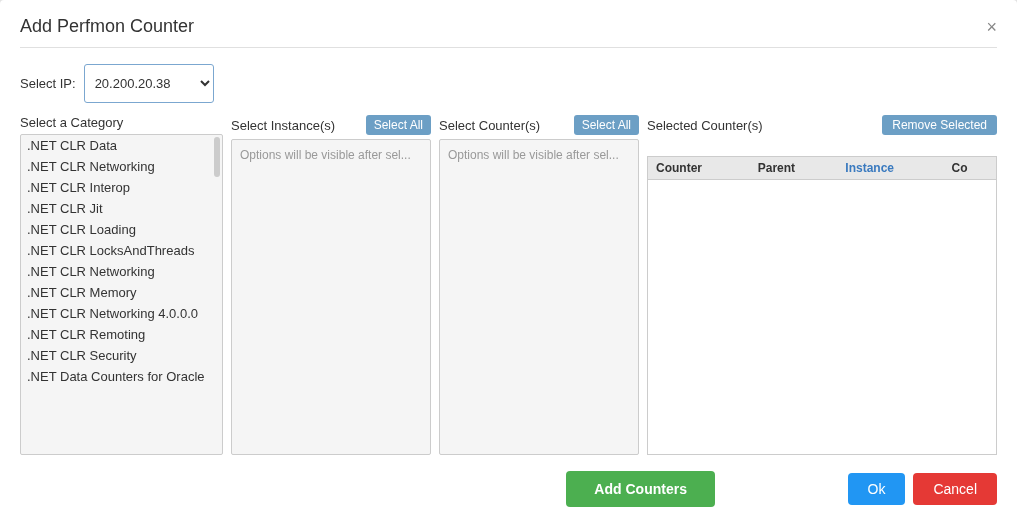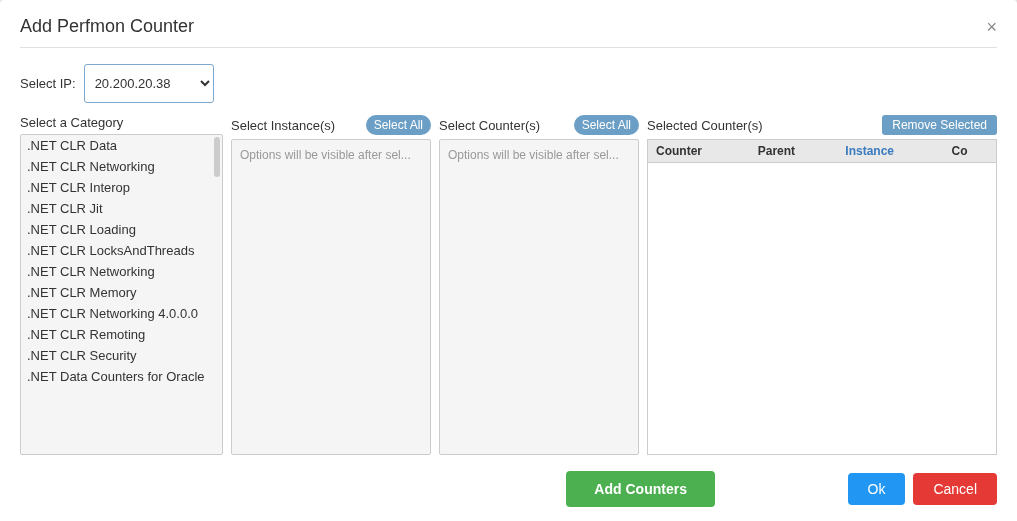--- a/index.html
+++ b/index.html
@@ -81,37 +81,38 @@
     .col-counter {
       width: 200px;
       display: flex;
       flex-direction: column;
       flex-shrink: 0;
     }
     .col-selected {
       flex: 1;
       display: flex;
       flex-direction: column;
+      gap: 17px;
     }
     .col-header-row {
       display: flex;
       align-items: center;
       justify-content: space-between;
       margin-bottom: 4px;
     }
     .col-header-label {
       font-size: 13px;
       color: #333;
       font-weight: normal;
     }
     .select-all-btn {
       background: #6c9fc5;
       color: #fff;
       border: none;
-      border-radius: 10px;
+      border-radius: 3px;
       padding: 3px 8px;
       font-size: 12px;
       cursor: pointer;
     }
     .list-box {
       flex: 1;
       border: 1px solid #ccc;
       background: #f5f5f5;
       overflow-y: auto;
       border-radius: 2px;

